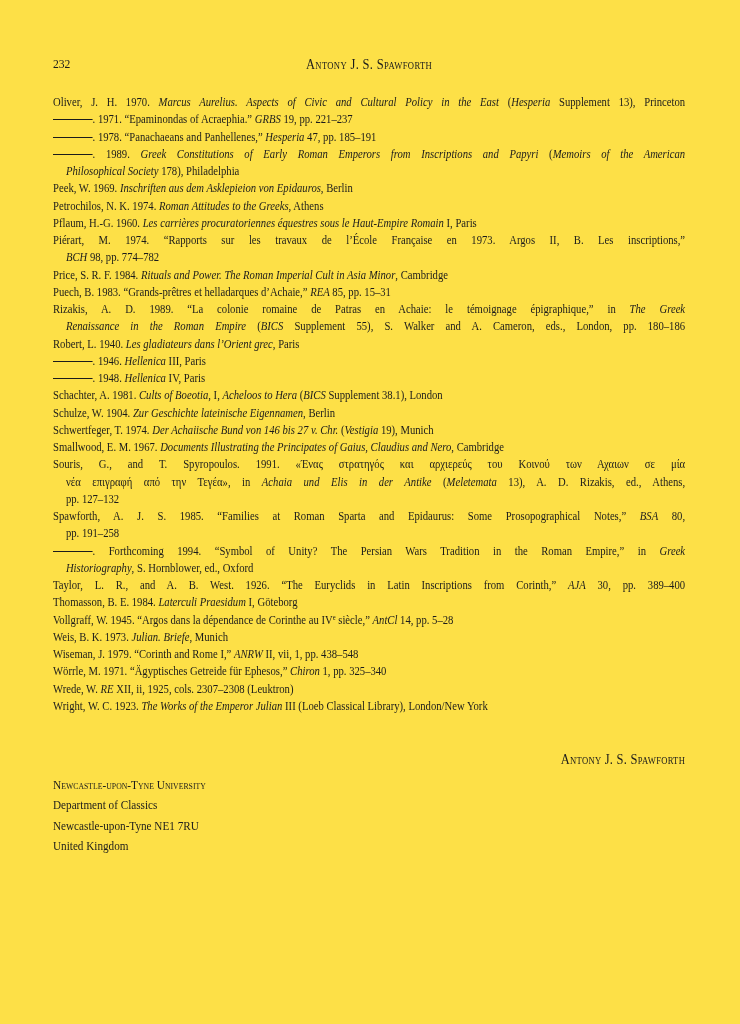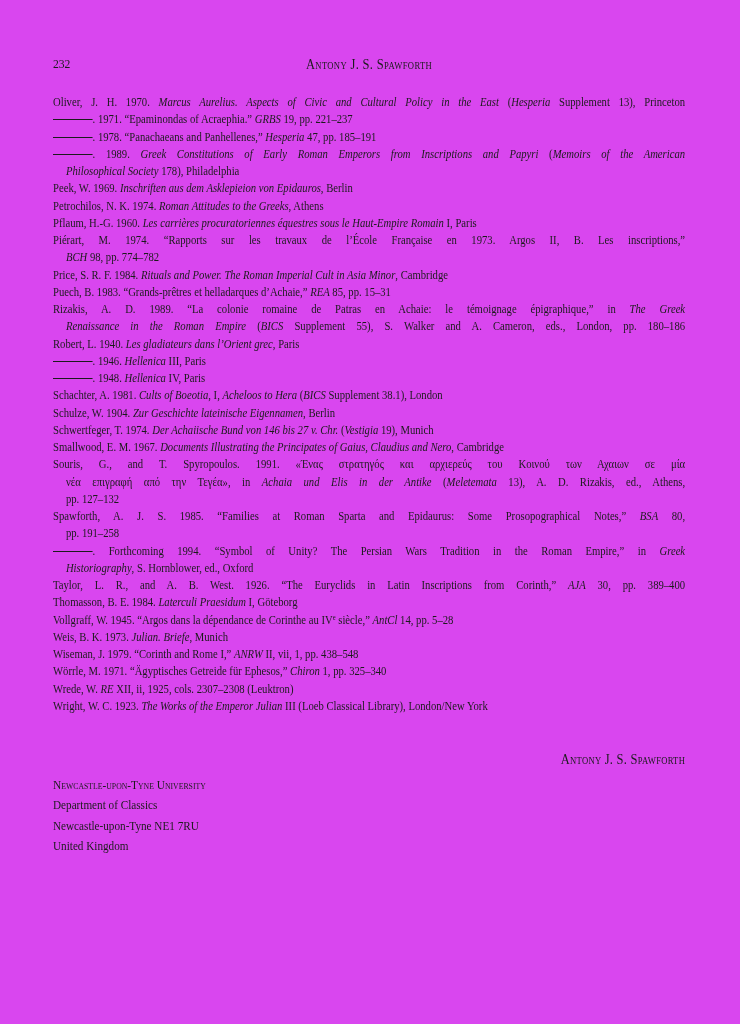--- a/index.html
+++ b/index.html
@@ -1,21 +1,21 @@
 <!DOCTYPE html>
 <html><head>
 <meta charset="utf-8">
 <style>
   html,body{margin:0;padding:0;}
   body{
     width:740px;height:1024px;overflow:hidden;
     background:#ffffff;color:#1b1b1b;
     font-family:"Liberation Serif","DejaVu Serif",serif;
   }
-  .page{width:740px;height:1024px;position:relative;background:#d946ef;}
+  .page{width:740px;height:1024px;position:relative;background:#fde047;}
   .content{
     width:735px;margin-left:53px;padding-top:56px;
     transform:scaleX(0.86);transform-origin:0 0;
   }
   .header{position:relative;height:18px;font-size:14px;}
   .pagenum{position:absolute;left:0;top:0;font-size:13.5px;}
   .runhead{
     text-align:center;font-variant:small-caps;font-size:14.5px;letter-spacing:0.4px;
   }
   .bib{margin-top:20px;font-size:12.4px;line-height:17.25px;}

